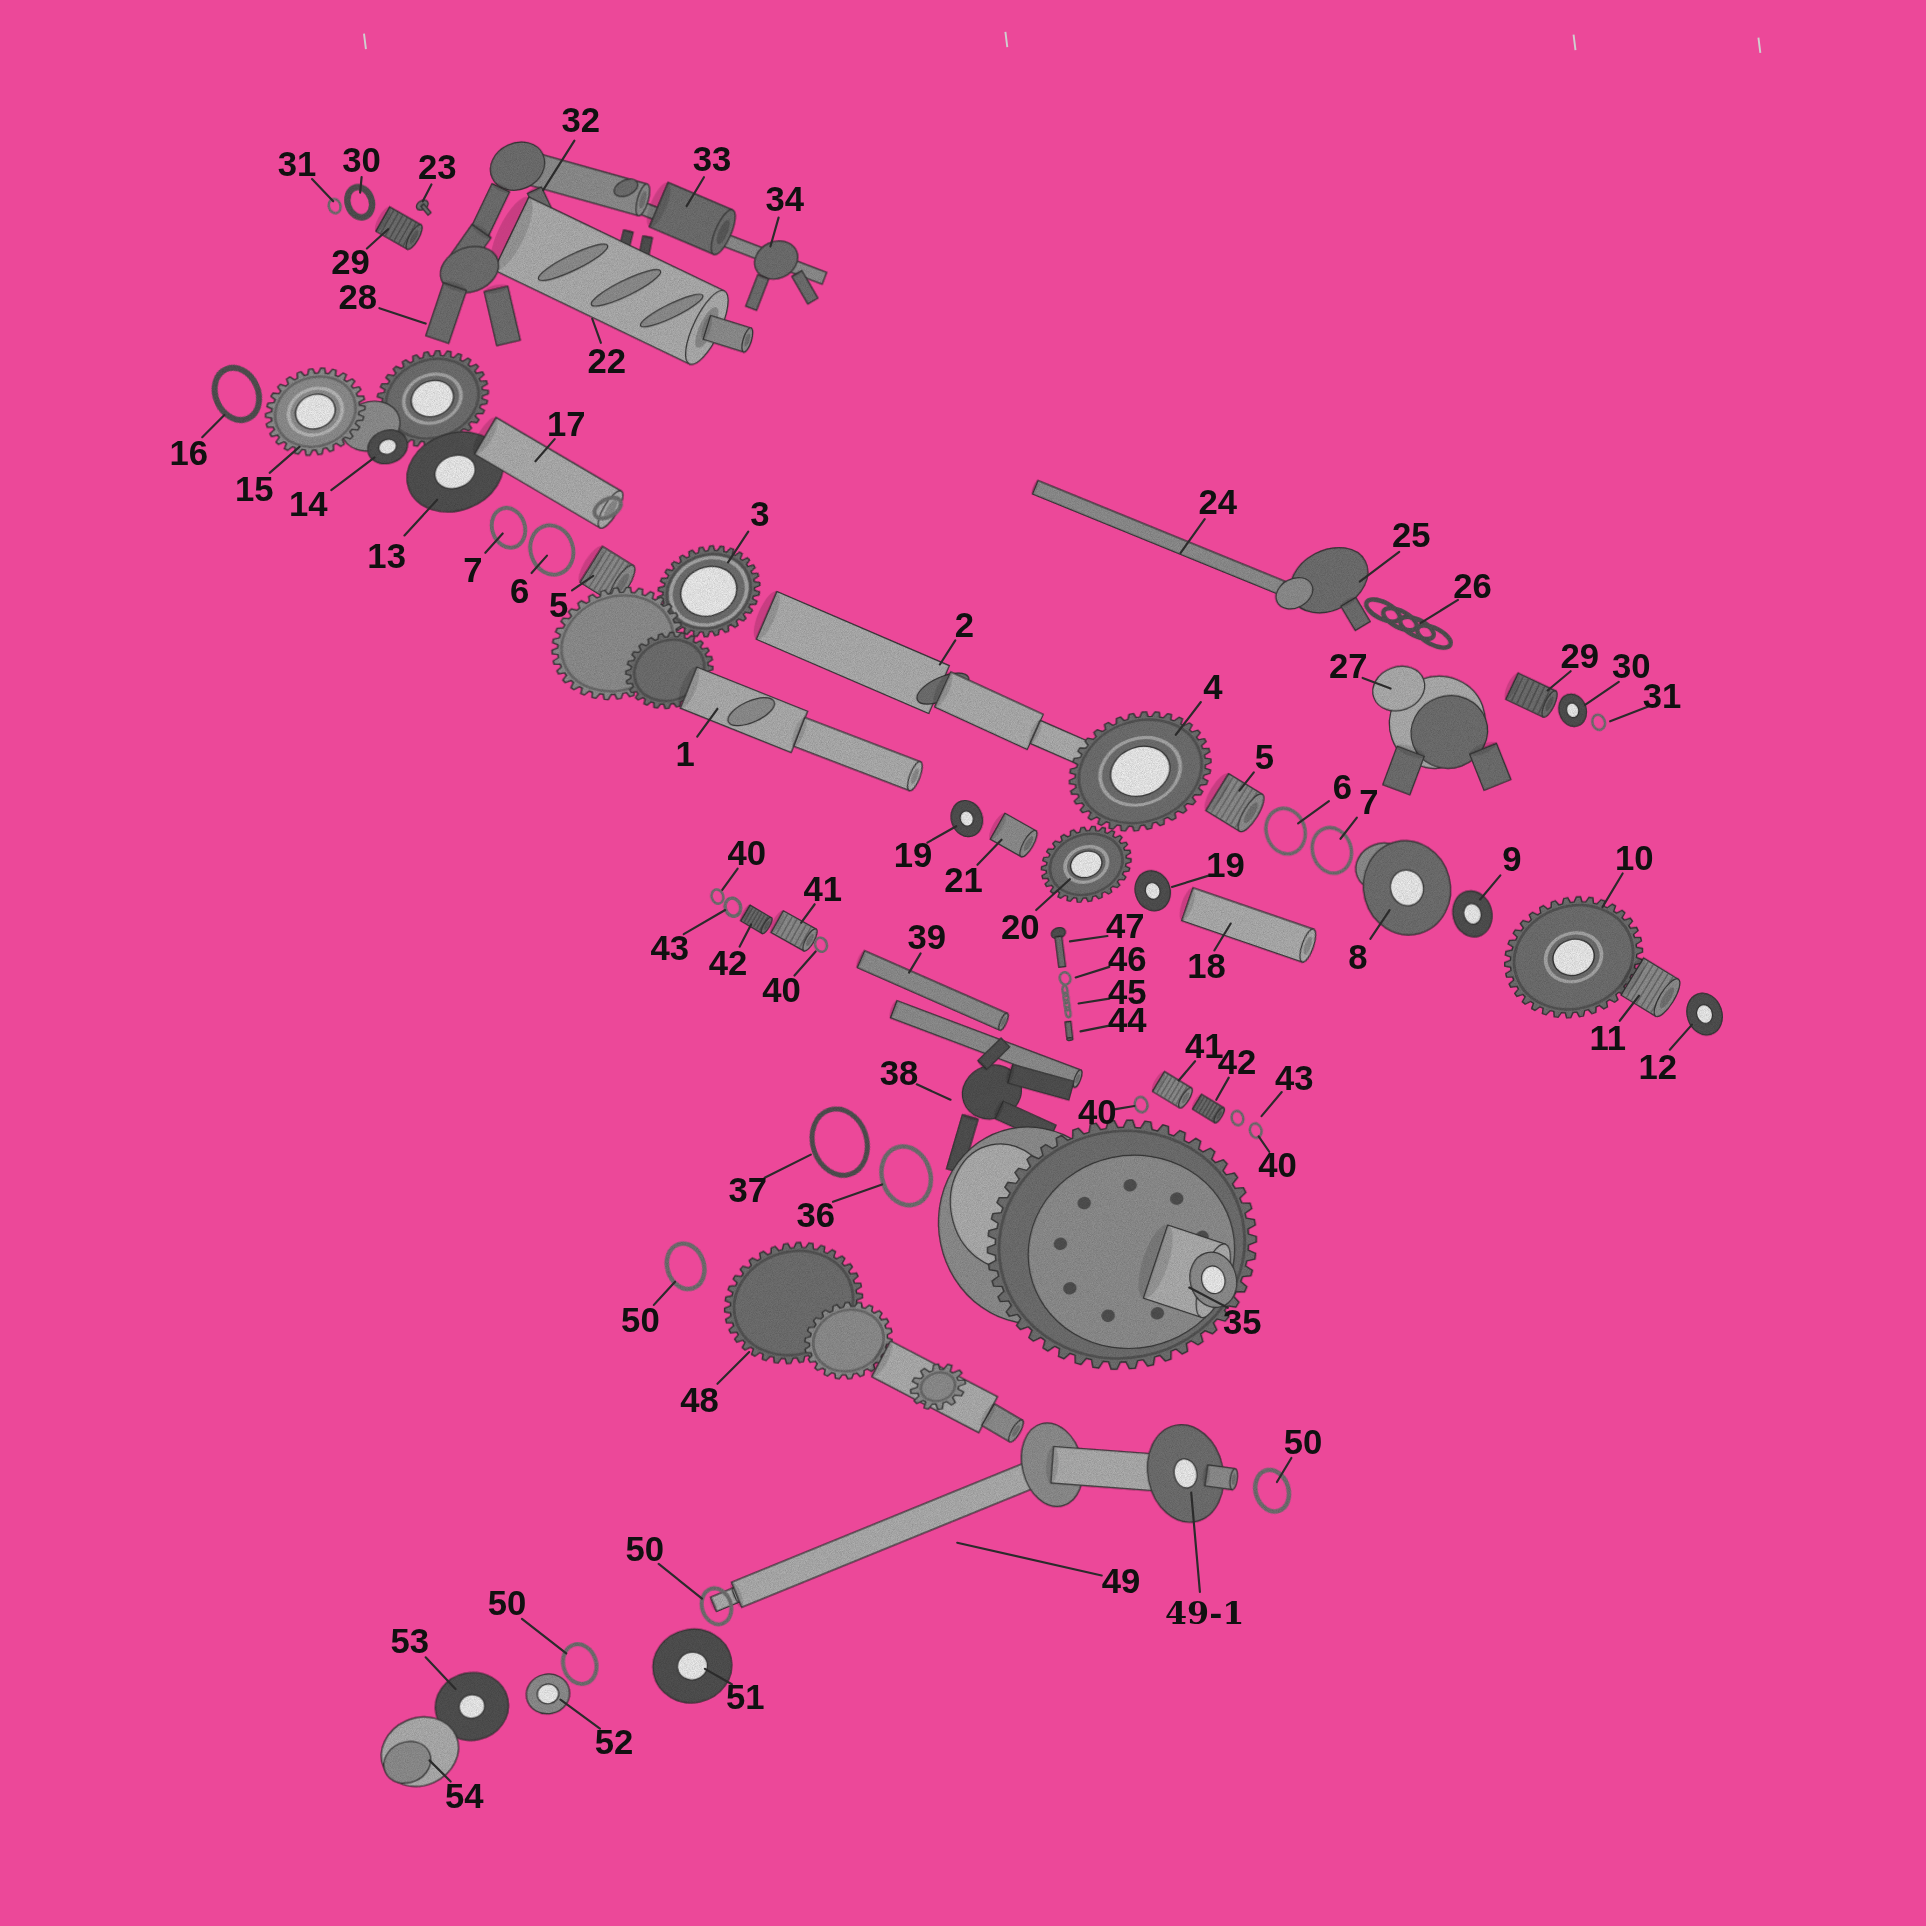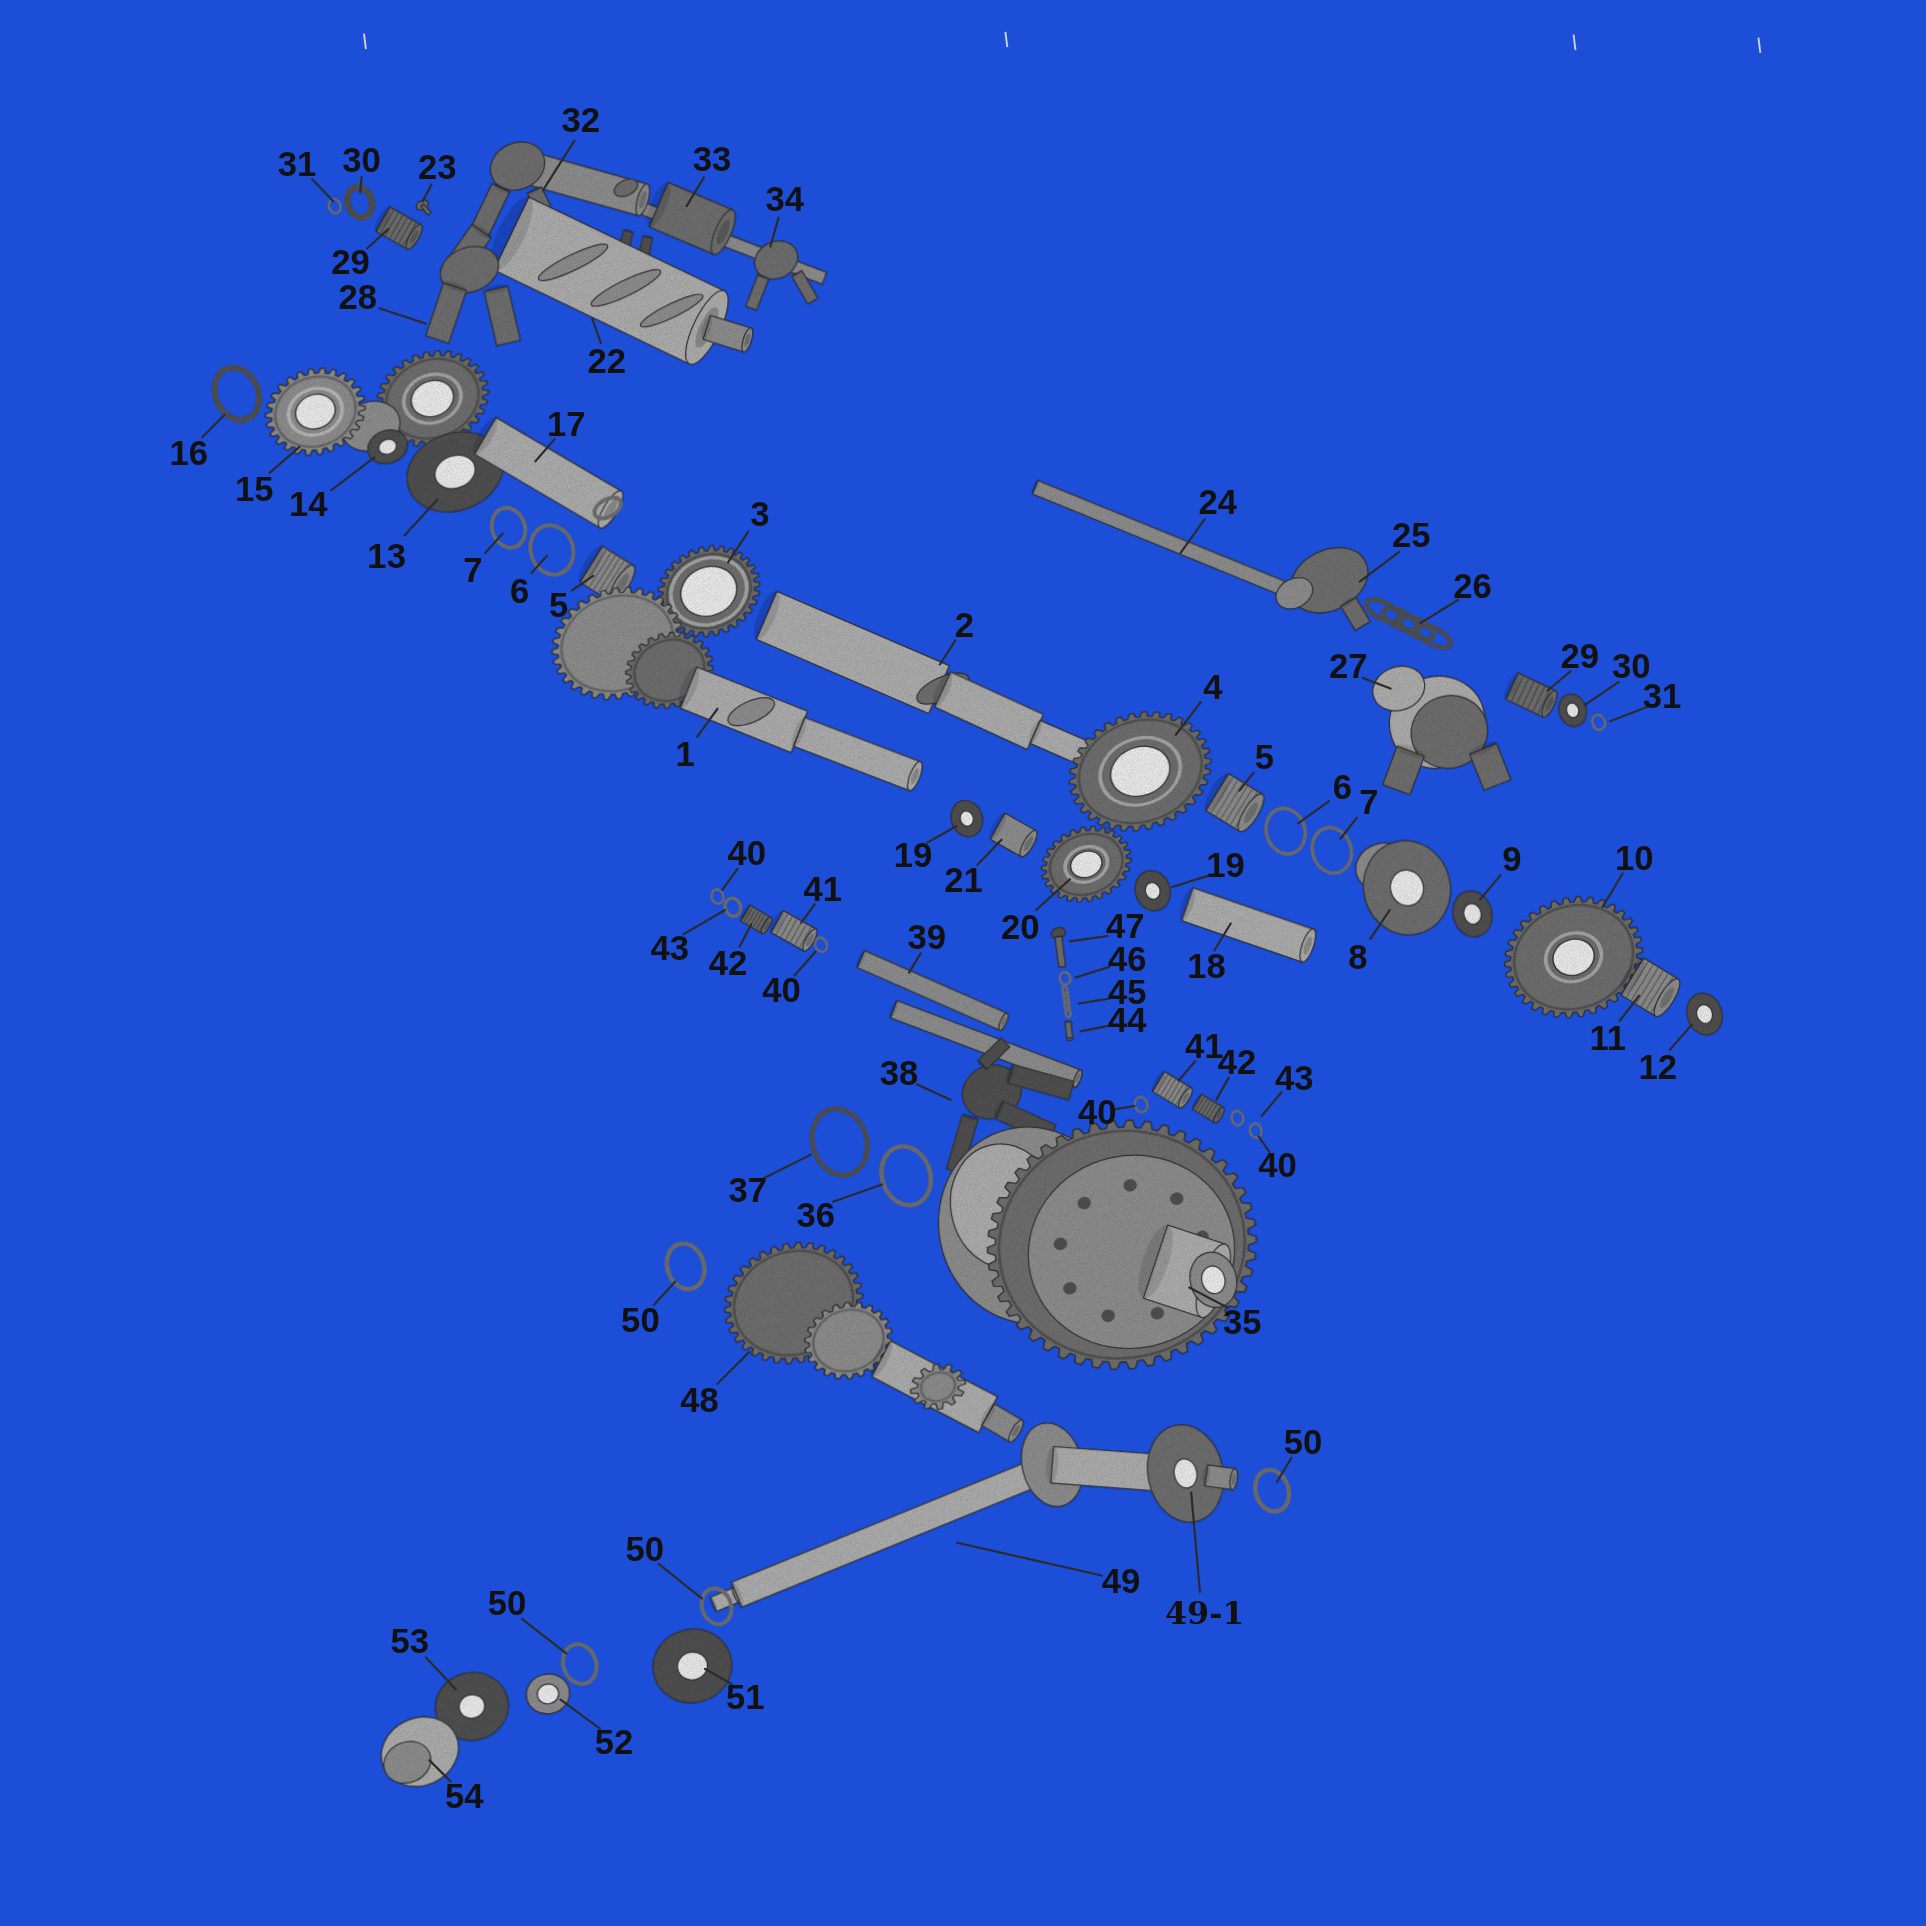--- a/index.html
+++ b/index.html
@@ -1,16 +1,16 @@
 <!DOCTYPE html>
 <html style="font-size:7.7px"><head>
 <meta charset="utf-8">
 <style>
   html,body{margin:0;padding:0;background:#ffffff;}
-  .stage{position:relative;width:1926px;height:1926px;background:#1d4ed8;overflow:hidden;
+  .stage{position:relative;width:1926px;height:1926px;background:#ec4899;overflow:hidden;
          font-family:"Liberation Sans",sans-serif;}
   svg{position:absolute;inset:0;}
   .lbl{font-family:"Liberation Sans",sans-serif;font-weight:bold;fill:#111;}
   .lbl-serif{font-family:"DejaVu Serif",serif;font-weight:bold;fill:#111;}
 </style>
 </head>
 <body>
 
 <div class="stage">
   <svg id="diagram" viewBox="0 0 4000 4000" width="1926" height="1926" xmlns="http://www.w3.org/2000/svg">

